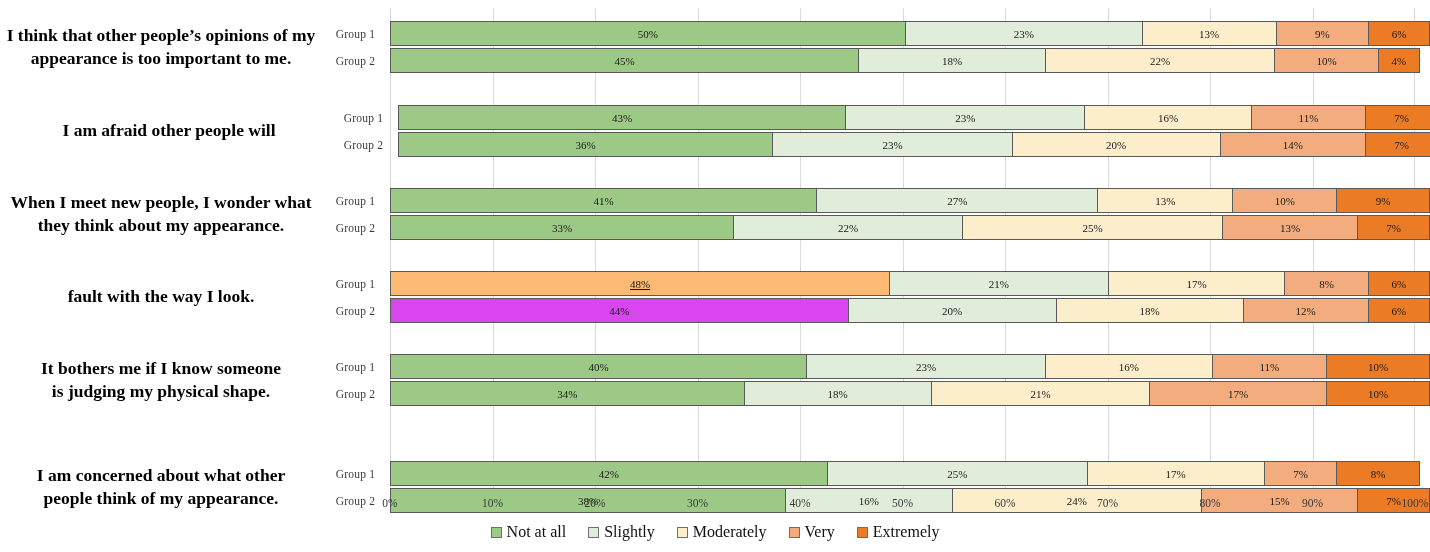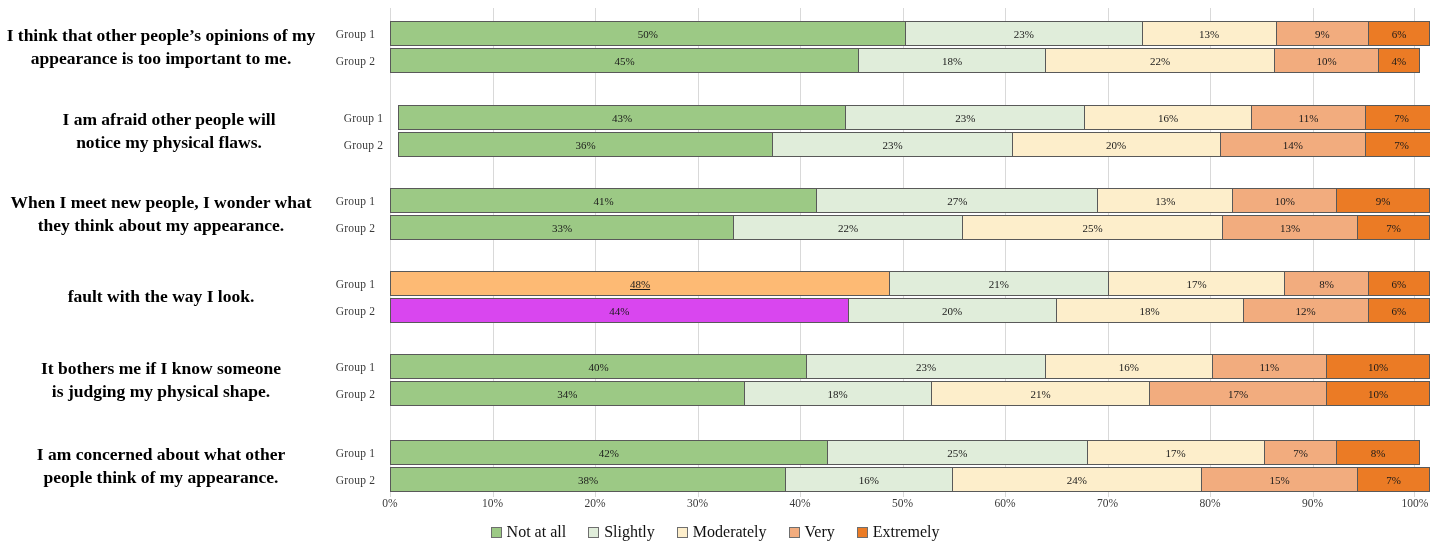--- a/index.html
+++ b/index.html
@@ -227,21 +227,20 @@
               <div class="seg" style="width: 4%; background: rgb(235, 123, 37);">
                 <span>4%</span>
               </div>
             </div>
           </div>
         </div>
       </div>
       <div class="question-block" style="top: 92px; height: 78px; margin-left: 8px;">
         <div class="question-label">
           <span class="qline">I am afraid other people will</span>
-          <span class="qline">notice my physical flaws.</span>
         </div>
         <div class="series-stack">
           <div class="series-row">
             <div class="group-label">Group 1</div>
             <div class="bar-track">
               <div class="seg" style="width: 43%; background: rgb(156, 201, 133);">
                 <span>43%</span>
               </div>
               <div class="seg" style="width: 23%; background: rgb(224, 237, 218);">
                 <span>23%</span>
@@ -415,21 +414,21 @@
               <div class="seg" style="width: 17%; background: rgb(242, 172, 126);">
                 <span>17%</span>
               </div>
               <div class="seg" style="width: 10%; background: rgb(235, 123, 37);">
                 <span>10%</span>
               </div>
             </div>
           </div>
         </div>
       </div>
-      <div class="question-block" style="top: 427px; height: 78px;">
+      <div class="question-block" style="top: 448px; height: 78px;">
         <div class="question-label">
           <span class="qline">I am concerned about what other</span>
           <span class="qline">people think of my appearance.</span>
         </div>
         <div class="series-stack">
           <div class="series-row">
             <div class="group-label">Group 1</div>
             <div class="bar-track">
               <div class="seg" style="width: 42%; background: rgb(156, 201, 133);">
                 <span>42%</span>

